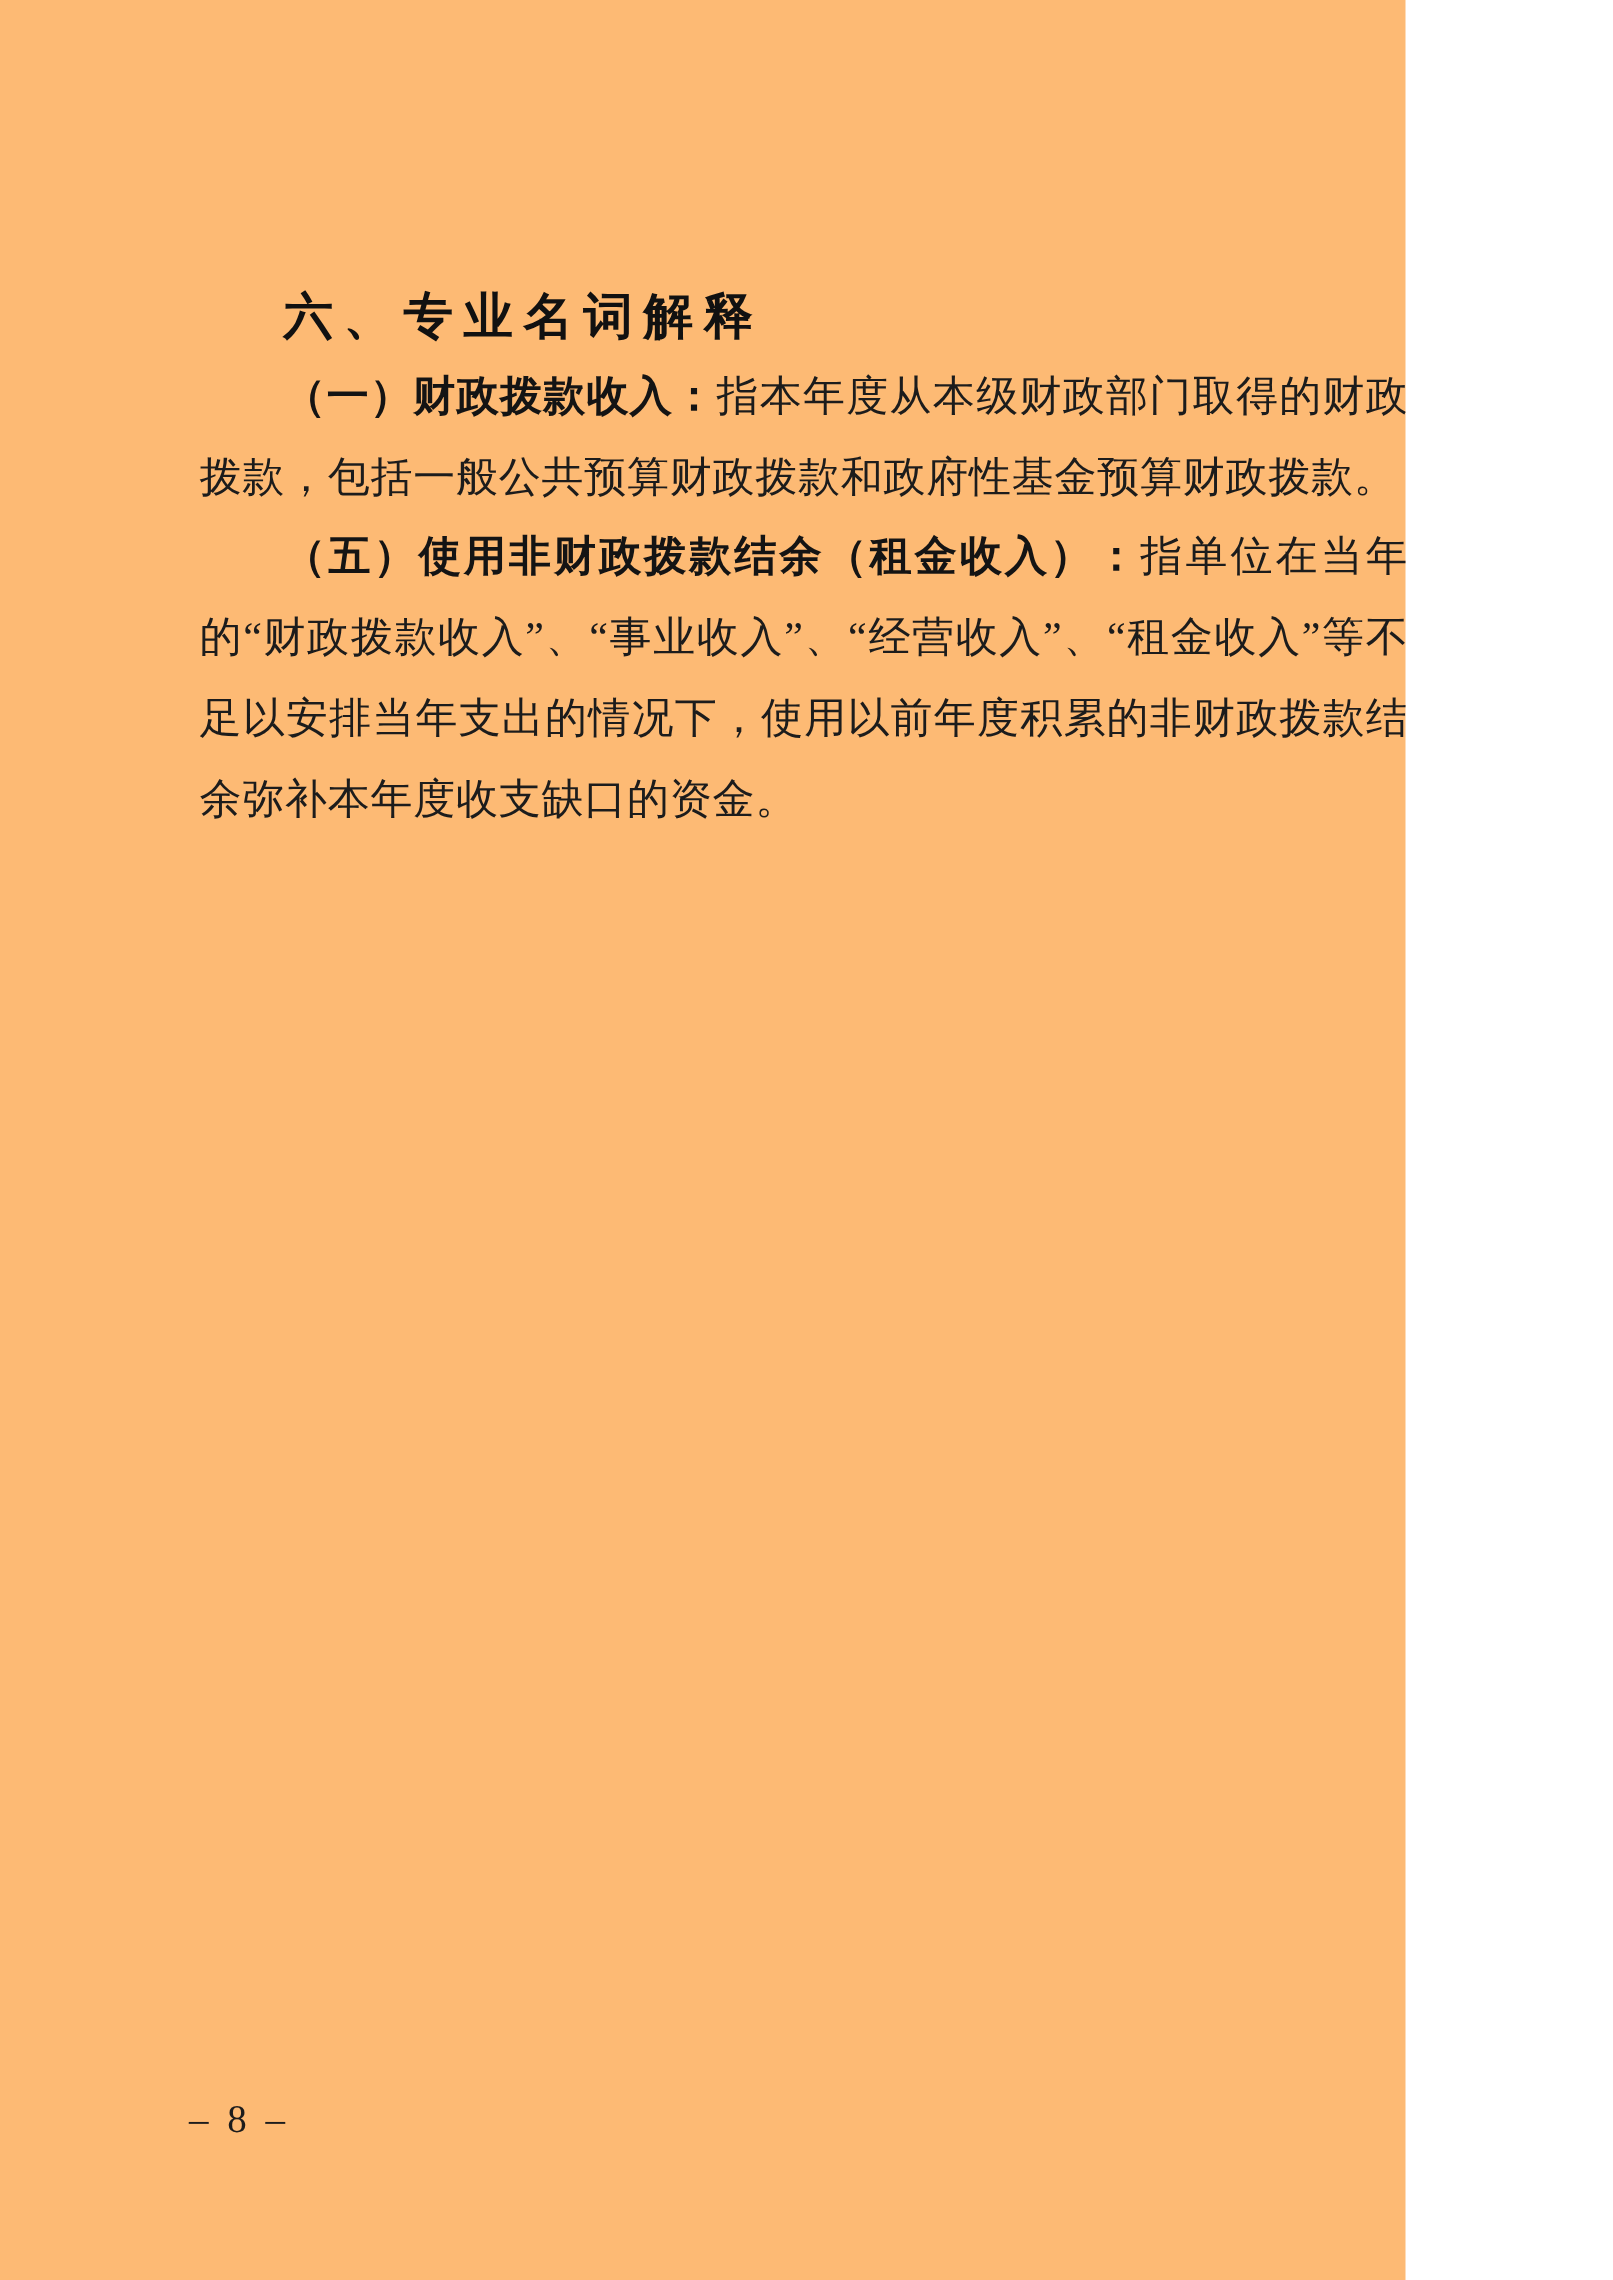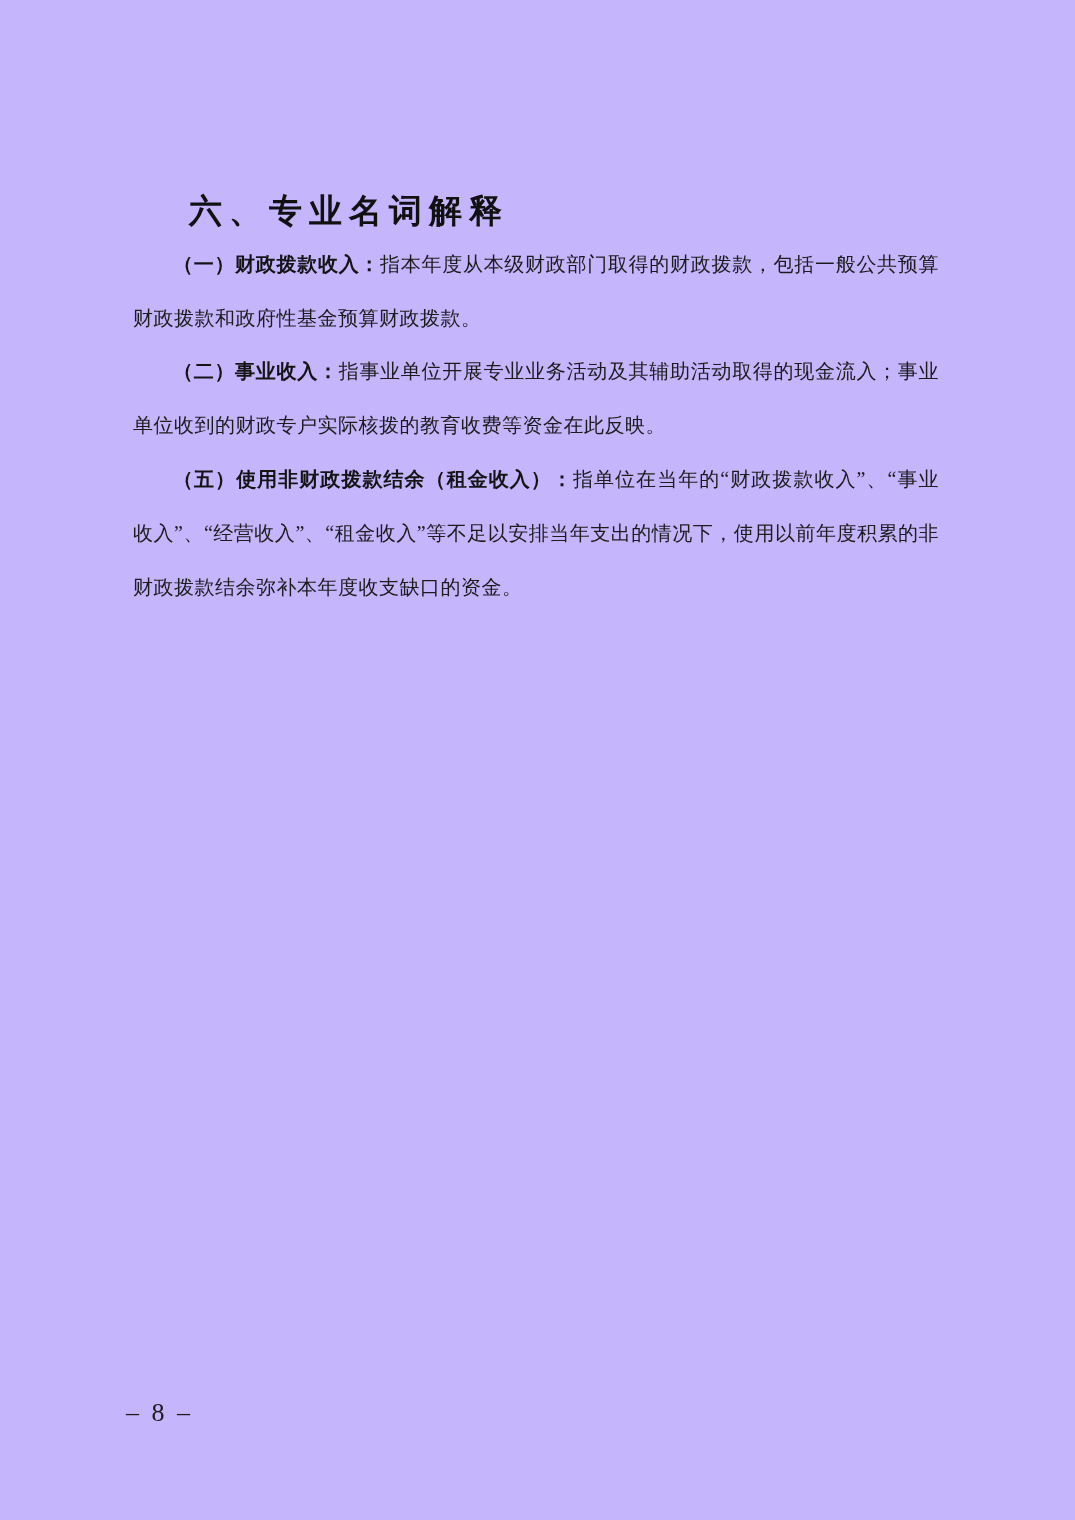--- a/index.html
+++ b/index.html
@@ -2,23 +2,23 @@
 <html><head>
 <meta charset="utf-8">
 <style>
   html, body {
     margin: 0;
     padding: 0;
     background: #ffffff;
   }
   .page {
     position: relative;
-    width: 1075px;
+    width: 937px;
     height: 1520px;
-    background: #c4b5fd;
+    background: #fdba74;
     overflow: hidden;
     color: #1c1c1c;
     font-family: "Liberation Serif", "DejaVu Serif", serif;
   }
   .content {
     position: absolute;
     left: 133px;
     top: 184px;
     width: 806px;
   }
@@ -27,21 +27,21 @@
     font-family: "Liberation Sans", "DejaVu Sans", sans-serif;
     font-weight: bold;
     font-size: 33px;
     line-height: 53.8px;
     letter-spacing: 7px;
     color: #111111;
     white-space: nowrap;
   }
   .para {
     margin: 0;
-    font-size: 20px;
+    font-size: 28px;
     line-height: 53.8px;
     letter-spacing: 0.5px;
     text-indent: 2em;
     text-align: justify;
     text-align-last: left;
     color: #1c1c1c;
   }
   .para .term {
     font-weight: bold;
     color: #141414;
@@ -59,21 +59,20 @@
 </head>
 <body>
 
 <div class="page">
   <div class="content">
 
     <h1 class="heading">六、专业名词解释</h1>
 
     <p class="para"><span class="term">（一）财政拨款收入：</span><span>指本年度从本级财政部门取得的财政拨款，包括一般公共预算财政拨款和政府性基金预算财政拨款。</span></p>
 
-    <p class="para"><span class="term">（二）事业收入：</span><span>指事业单位开展专业业务活动及其辅助活动取得的现金流入；事业单位收到的财政专户实际核拨的教育收费等资金在此反映。</span></p>
 
 
 
     <p class="para"><span class="term">（五）使用非财政拨款结余（租金收入）：</span><span>指单位在当年的“财政拨款收入”、“事业收入”、“经营收入”、“租金收入”等不足以安排当年支出的情况下，使用以前年度积累的非财政拨款结余弥补本年度收支缺口的资金。</span></p>
 
 
   </div>
 
   <div class="footer">– 8 –</div>
 </div>

